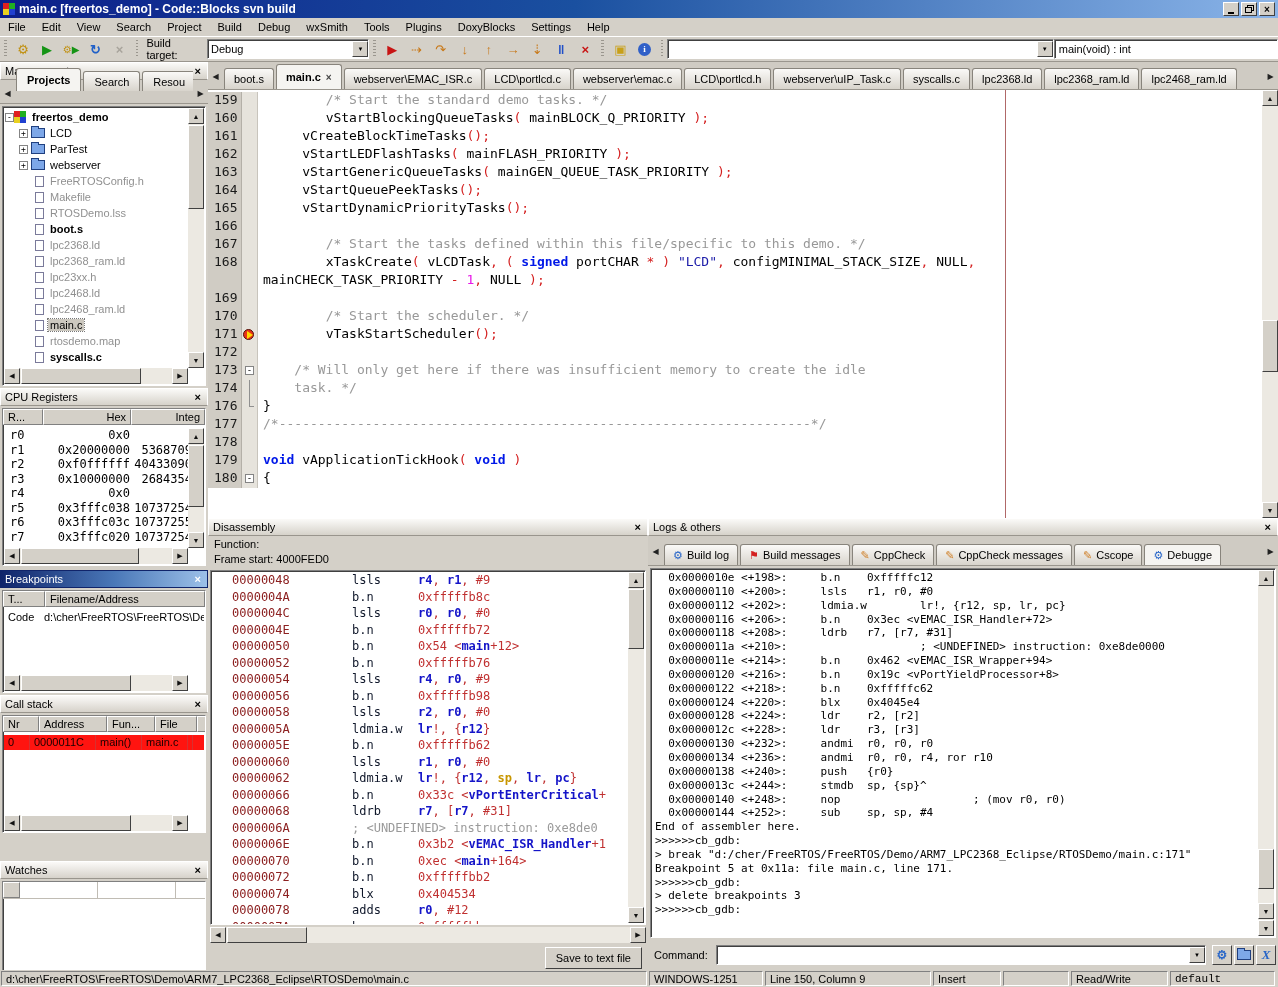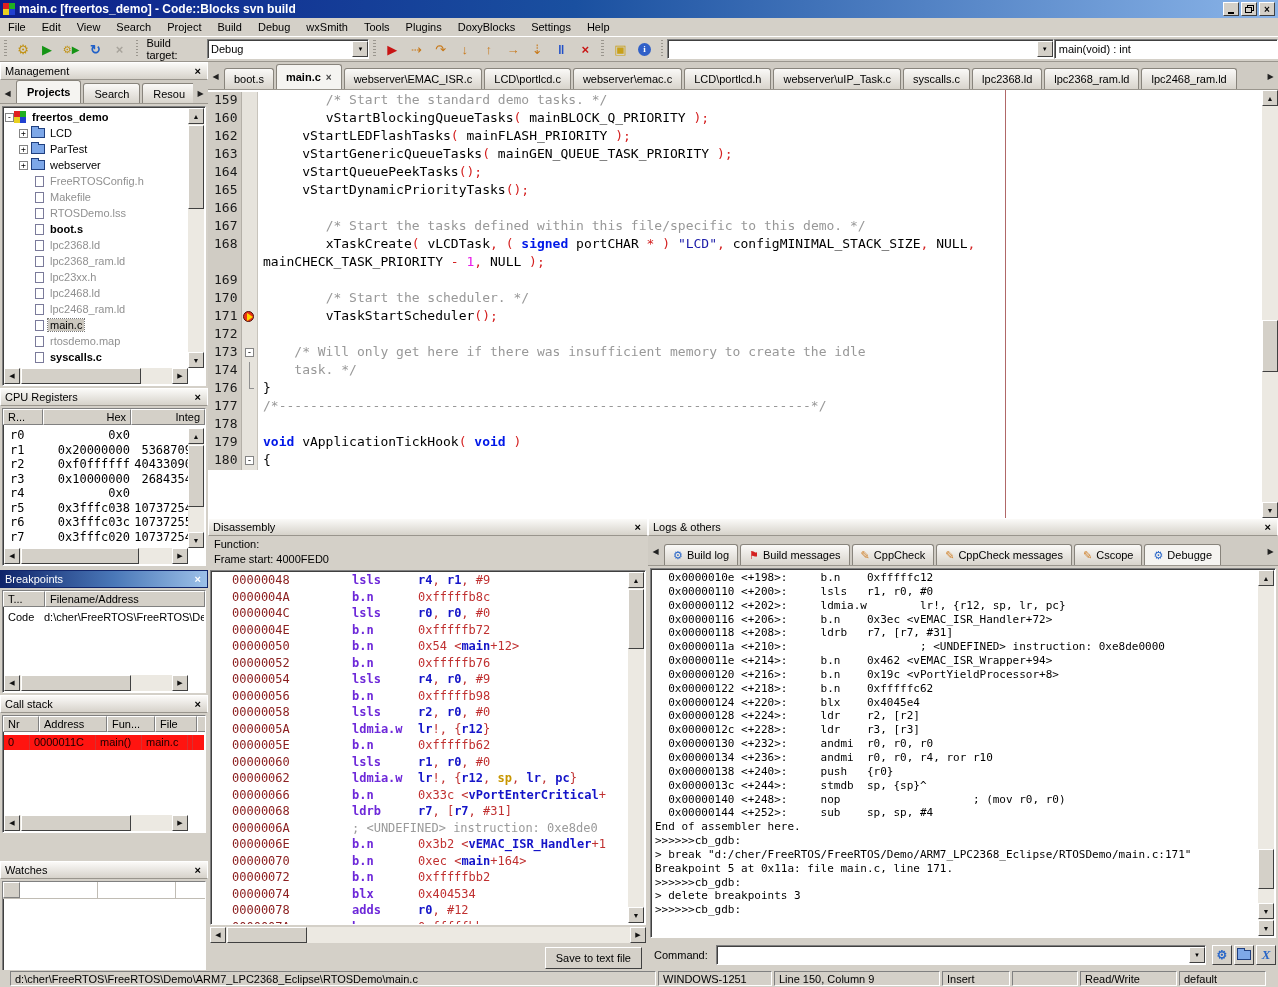--- a/index.html
+++ b/index.html
@@ -31,21 +31,21 @@
 
 .vsb,.hsb{position:absolute;background:#ece9e2}
 .sb-btn{position:absolute;width:16px;height:16px;background:#d4d0c8;border:1px solid;border-color:#fff #404040 #404040 #fff;display:flex;align-items:center;justify-content:center;font-size:7px;color:#111}
 .sb-thumb{position:absolute;background:#d4d0c8;border:1px solid;border-color:#fff #404040 #404040 #fff}
 
 .etabrow{position:absolute;display:flex;align-items:flex-end;background:#cfcbc3;border-bottom:1px solid #9a968e;overflow:hidden}
 .etab{height:21px;margin:0 1px;background:linear-gradient(180deg,#faf9f7,#d8d4cc);border:1px solid #88847c;border-bottom:none;border-radius:3px 3px 0 0;padding:0 9px;display:flex;align-items:center;gap:5px;white-space:nowrap;flex:0 0 auto}
 .etab.active{background:#f5f4f1;height:25px;font-weight:bold}
 .etab-close{font-weight:bold;color:#444;font-size:10px}
 .navbtn{width:15px;height:20px;display:flex;align-items:center;justify-content:center;font-size:8px;color:#222;flex:0 0 auto}
-.mtab{height:20px;margin:0 1px;background:linear-gradient(180deg,#faf9f7,#d8d4cc);border:1px solid #88847c;border-bottom:none;border-radius:3px 3px 0 0;padding:0 10px;display:flex;align-items:center;flex:0 0 auto}
+.mtab{height:20px;margin:12px 1px;background:linear-gradient(180deg,#faf9f7,#d8d4cc);border:1px solid #88847c;border-bottom:none;border-radius:3px 3px 0 0;padding:0 10px;display:flex;align-items:center;flex:0 0 auto}
 .mtab.active{background:#f5f4f1;font-weight:bold;height:23px}
 .ltab{height:21px;margin:0 1px;background:linear-gradient(180deg,#faf9f7,#d8d4cc);border:1px solid #88847c;border-bottom:none;border-radius:3px 3px 0 0;padding:0 8px;display:flex;align-items:center;gap:4px;white-space:nowrap;flex:0 0 auto}
 .ltab.active{background:#f5f4f1}
 .ltab-ic{font-size:11px}
 
 .trow{height:16px;display:flex;align-items:center;white-space:nowrap}
 .tind1{width:14px;flex:0 0 auto}.tind2{width:30px;flex:0 0 auto}
 .pmbox{width:9px;height:9px;background:#fff;border:1px solid #848484;font:8px/7px "DejaVu Sans Mono",monospace;text-align:center;flex:0 0 auto}
 .folder-ic{width:14px;height:10px;background:#7da7e8;border:1px solid #204080;margin:0 3px;position:relative;flex:0 0 auto}
 .folder-ic::before{content:"";position:absolute;left:-1px;top:-3px;width:6px;height:2px;background:#7da7e8;border:1px solid #204080;border-bottom:none}
@@ -70,26 +70,26 @@
 .rrow{display:flex;height:14.5px;line-height:14.5px;font:12px "DejaVu Sans Mono",monospace;white-space:nowrap}
 .rc0{width:38px;padding-left:6px;flex:0 0 auto}.rc1{width:88px;text-align:right;flex:0 0 auto}.rc2{width:62px;text-align:right;overflow:hidden;flex:0 0 auto}
 .bprow{display:flex;height:15px;line-height:15px;white-space:nowrap}
 .bpc0{width:40px;padding-left:4px;flex:0 0 auto}.bpc1{flex:1;overflow:hidden}
 .csrow{display:flex;height:15px;line-height:15px;background:#ff1410;color:#1a0000;white-space:nowrap}
 .csrow span{border-right:1px solid #d83030;padding-left:4px;overflow:hidden}
 .csc0{width:26px;flex:0 0 auto}.csc1{width:66px;flex:0 0 auto}.csc2{width:46px;flex:0 0 auto}.csc3{width:46px;flex:0 0 auto}
 
 .drow{height:16.5px;line-height:16.5px;white-space:pre;font:12px "DejaVu Sans Mono",monospace;overflow:hidden}
 .d-addr{display:inline-block;margin-left:20px;width:120px;color:#8c2020}
-.d-mn{display:inline-block;width:66px;color:#6d28d9;font-weight:bold}
+.d-mn{display:inline-block;width:66px;color:#0f172a;font-weight:normal}
 .d-reg{color:#1414c8;font-weight:bold}.d-sp{color:#c89600;font-weight:bold}.d-sym{color:#1414c8;font-weight:bold}.d-pu{color:#c03030}.d-gray{color:#9a9a9a}
 
 .logline{white-space:pre;font:11px "DejaVu Sans Mono",monospace;line-height:13.85px;color:#000}
 
-.statusbar{left:0;top:970px;width:1278px;height:17px;display:flex;align-items:center;background:#d4d0c8;padding:0 10px}
+.statusbar{left:0;top:970px;width:1278px;height:17px;display:flex;align-items:center;background:#d4d0c8;padding:0 1px}
 .scell{height:15px;border:1px solid;border-color:#808080 #fff #fff #808080;margin-right:2px;padding:1px 4px;overflow:hidden;white-space:nowrap;flex:0 0 auto}
 .plabel{font-size:11px;padding:1px 4px}
 </style>
 </head>
 <body>
 
 <div class="abs titlebar">
   <span class="logo-ic"></span>
   <span>main.c [freertos_demo] - Code::Blocks svn build</span>
   <span style="margin-left:auto;display:flex">
@@ -482,20 +482,25 @@
     <div id="code-lines" style="position:absolute;left:0;top:2px;right:16px;bottom:0">
         <div class="cl">
           <span class="cl-num">159</span>
           <span class="cl-fold"></span>
           <span class="cl-text"><span class="tk-pl">        </span><span class="tk-cm">/* Start the standard demo tasks. */</span></span>
         </div>
         <div class="cl">
           <span class="cl-num">160</span>
           <span class="cl-fold"></span>
           <span class="cl-text"><span class="tk-pl">        </span><span class="tk-pl">vStartBlockingQueueTasks</span><span class="tk-pu">( </span><span class="tk-pl">mainBLOCK_Q_PRIORITY</span><span class="tk-pu"> );</span></span>
+        </div>
+        <div class="cl">
+          <span class="cl-num">161</span>
+          <span class="cl-fold"></span>
+          <span class="cl-text"><span class="tk-pl">     </span><span class="tk-pl">vCreateBlockTimeTasks</span><span class="tk-pu">();</span></span>
         </div>
         <div class="cl">
           <span class="cl-num">162</span>
           <span class="cl-fold"></span>
           <span class="cl-text"><span class="tk-pl">     </span><span class="tk-pl">vStartLEDFlashTasks</span><span class="tk-pu">( </span><span class="tk-pl">mainFLASH_PRIORITY</span><span class="tk-pu"> );</span></span>
         </div>
         <div class="cl">
           <span class="cl-num">163</span>
           <span class="cl-fold"></span>
           <span class="cl-text"><span class="tk-pl">     </span><span class="tk-pl">vStartGenericQueueTasks</span><span class="tk-pu">( </span><span class="tk-pl">mainGEN_QUEUE_TASK_PRIORITY</span><span class="tk-pu"> );</span></span>
@@ -739,14 +744,14 @@
   </div>
 </div>
 
 <div class="statusbar abs" id="status-cells">
     <div class="scell" style="width: 646px;">d:\cher\FreeRTOS\FreeRTOS\Demo\ARM7_LPC2368_Eclipse\RTOSDemo\main.c</div>
     <div class="scell" style="width: 114px;">WINDOWS-1251</div>
     <div class="scell" style="width: 166px;">Line 150, Column 9</div>
     <div class="scell" style="width: 68px;">Insert</div>
     <div class="scell" style="width: 66px;"></div>
     <div class="scell" style="width: 97px;">Read/Write</div>
-    <div class="scell" style="flex: 1 1 0%;">default</div>
+    <div class="scell" style="flex: 1 1 0%; font-family: Liberation Mono, monospace;">default</div>
   </div>
 
 </body></html>

